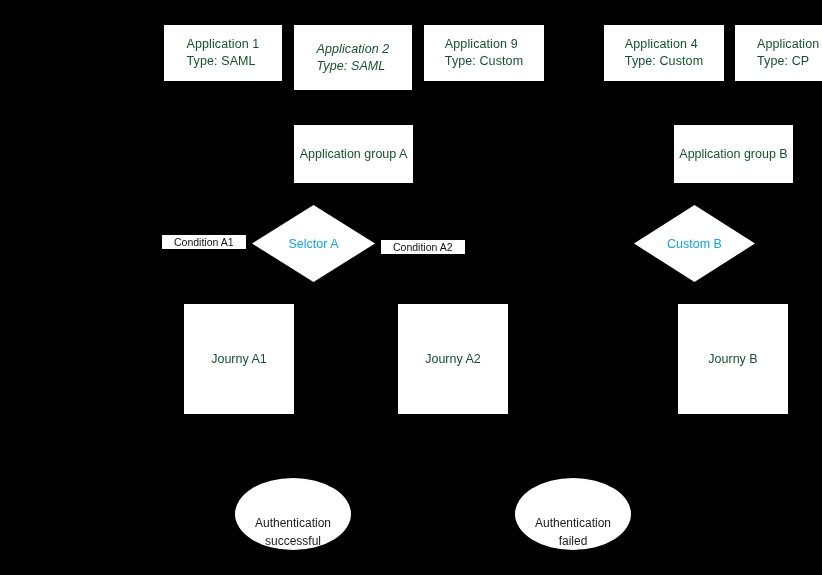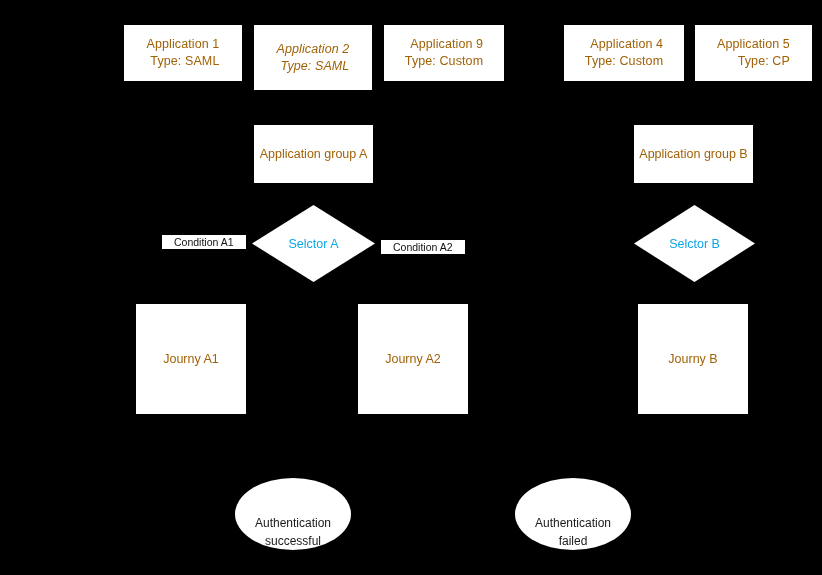--- a/index.html
+++ b/index.html
@@ -20,26 +20,27 @@
     overflow: hidden;
   }
 
   
   .node {
     position: absolute;
     box-sizing: border-box;
     display: flex;
     align-items: center;
     justify-content: center;
-    text-align: right;
-    color: #a16207;
+    text-align: left;
+    color: #14532d;
     background: #ffffff;
     line-height: 1.35;
     white-space: pre-line;
     user-select: none;
+    margin-left: 40px;
   }
 
   .app-box {
     font-size: 12.5px;
     letter-spacing: 0.1px;
   }
 
   .group-box {
     font-size: 12.5px;
   }
@@ -138,32 +139,32 @@
     <span>Application group B</span>
   </div>
 
   <div class="diamond" style="left:252px; top:205px; width:123px; height:77px;">
     <div class="diamond-shape"></div>
     <span class="diamond-label">Selctor A</span>
   </div>
 
   <div class="diamond" style="left:634px; top:205px; width:121px; height:77px;">
     <div class="diamond-shape"></div>
-    <span class="diamond-label">Selctor B</span>
+    <span class="diamond-label">Custom B</span>
   </div>
 
   <div class="edge-label" style="left:162px; top:235px;">
     <span>Condition A1</span>
   </div>
 
   <div class="edge-label" style="left:381px; top:240px;">
     <span>Condition A2</span>
   </div>
 
-  <div class="node journey-box" style="left:136px; top:304px; width:110px; height:110px;">
+  <div class="node journey-box" style="left:144px; top:304px; width:110px; height:110px;">
     <span>Journy A1</span>
   </div>
 
   <div class="node journey-box" style="left:358px; top:304px; width:110px; height:110px;">
     <span>Journy A2</span>
   </div>
 
   <div class="node journey-box" style="left:638px; top:304px; width:110px; height:110px;">
     <span>Journy B</span>
   </div>

